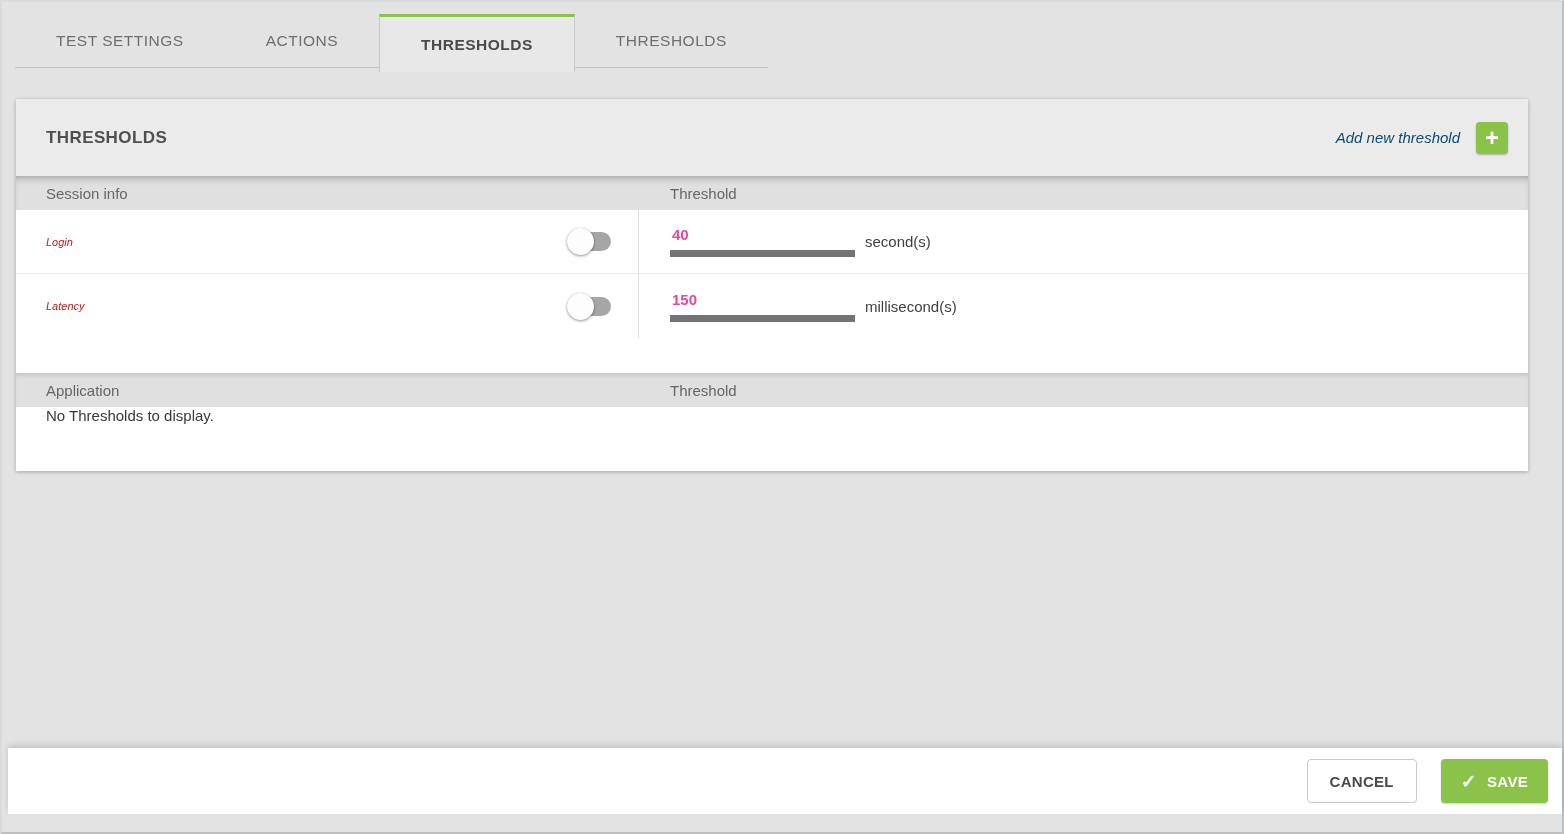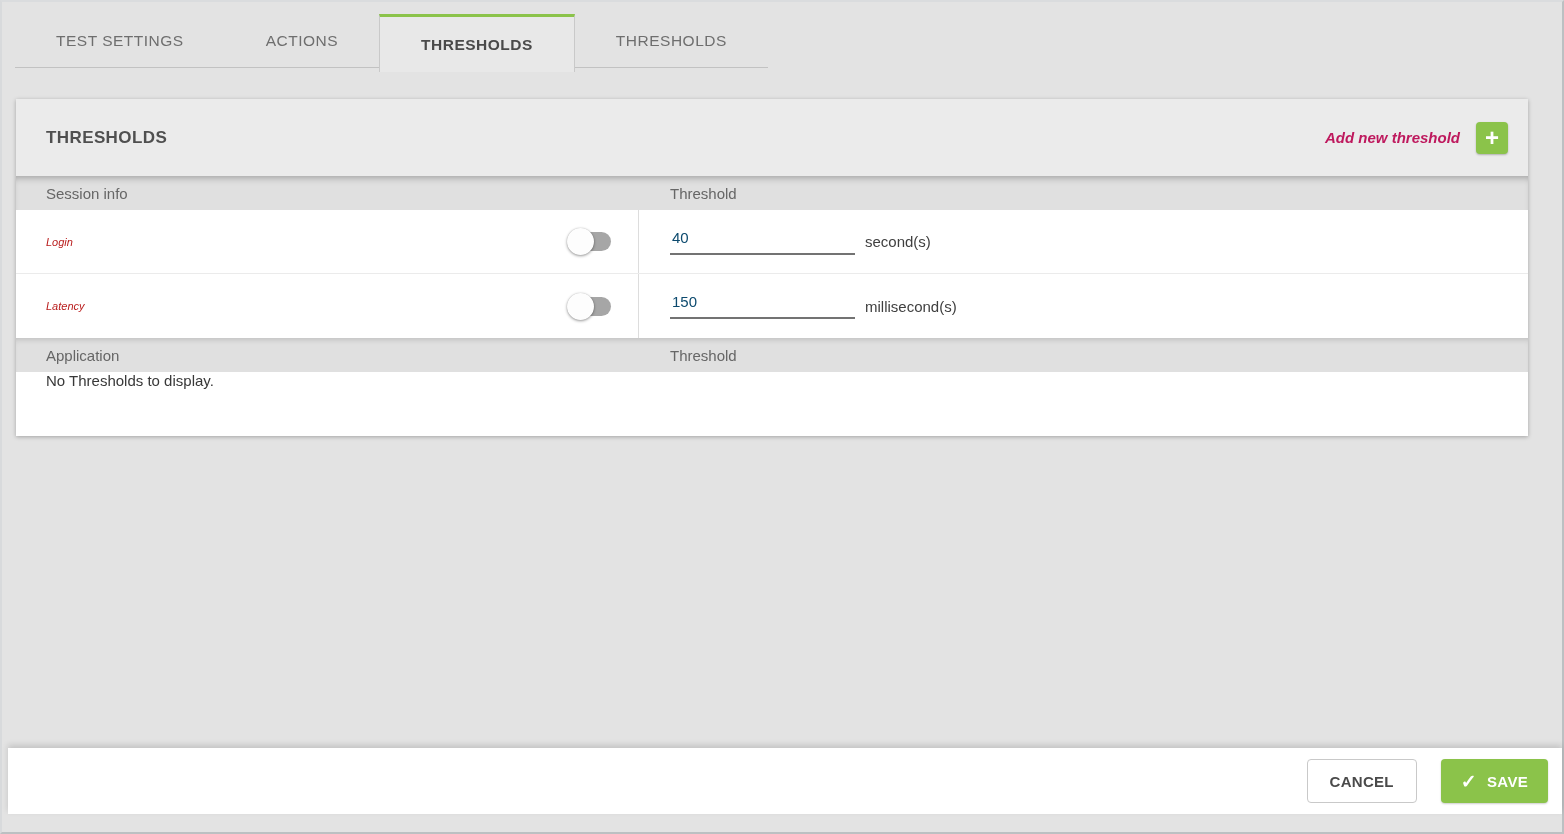--- a/index.html
+++ b/index.html
@@ -62,23 +62,22 @@
   .card-title {
     font-size: 17px;
     font-weight: bold;
     letter-spacing: 0.4px;
     color: #4f4f4f;
   }
   .add-wrap { margin-left: auto; display: flex; align-items: center; }
   .add-label {
     font-style: italic;
     font-size: 15px;
-    color: #be185d;
+    color: #0c4a6e;
     margin-right: 16px;
-    font-weight: bold;
   }
   .add-btn {
     width: 32px; height: 32px;
     border: none; border-radius: 4px;
     background: #8BC34A;
     color: #fff;
     font-size: 24px; line-height: 30px;
     font-weight: bold;
     cursor: pointer;
     box-shadow: 0 1px 2px rgba(0,0,0,0.25);
@@ -86,21 +85,21 @@
   }
 
   .section-header {
     height: 34px;
     background: #e0e0e0;
     display: flex; align-items: center;
     font-size: 15px;
     color: #666;
   }
   .section-header.shadow-strong { box-shadow: inset 0 6px 7px -4px rgba(0,0,0,0.28); justify-content: space-between; }
-  .section-header.shadow-soft   { box-shadow: inset 0 5px 6px -4px rgba(0,0,0,0.18); }
+  .section-header.shadow-soft   { box-shadow: inset 0 5px 6px -4px rgba(0,0,0,0.18); margin-top: 35px; }
   .sh-col1 { width: 623px; padding-left: 30px; }
   .sh-col2 { flex: 1; padding-left: 31px; }
 
   .row {
     height: 64px;
     background: #fff;
     display: flex; align-items: stretch;
   }
   .row.bordered { border-bottom: 1px solid #ebebeb; }
   .cell1 {
@@ -111,27 +110,28 @@
   }
   .row-label { font-size: 11px; color: #b91c1c; font-style: italic; }
   .cell2 {
     flex: 1;
     display: flex; align-items: center;
     padding-left: 31px;
   }
   .thr-input {
     width: 185px;
     border: none;
-    border-bottom: 2px solid #737373;
+    border-bottom: 7px solid #737373;
     background: transparent;
     font-family: "Liberation Sans", sans-serif;
     font-size: 15px;
-    color: #0c4a6e;
+    color: #ec4899;
     padding: 0 2px 7px 2px;
     outline: none;
+    font-weight: bold;
   }
   .unit { font-size: 15px; color: #3f3f3f; margin-left: 10px; }
 
   
   .toggle {
     position: relative;
     width: 44px; height: 27px;
     margin-left: auto;
     margin-right: 27px;
     cursor: pointer;

